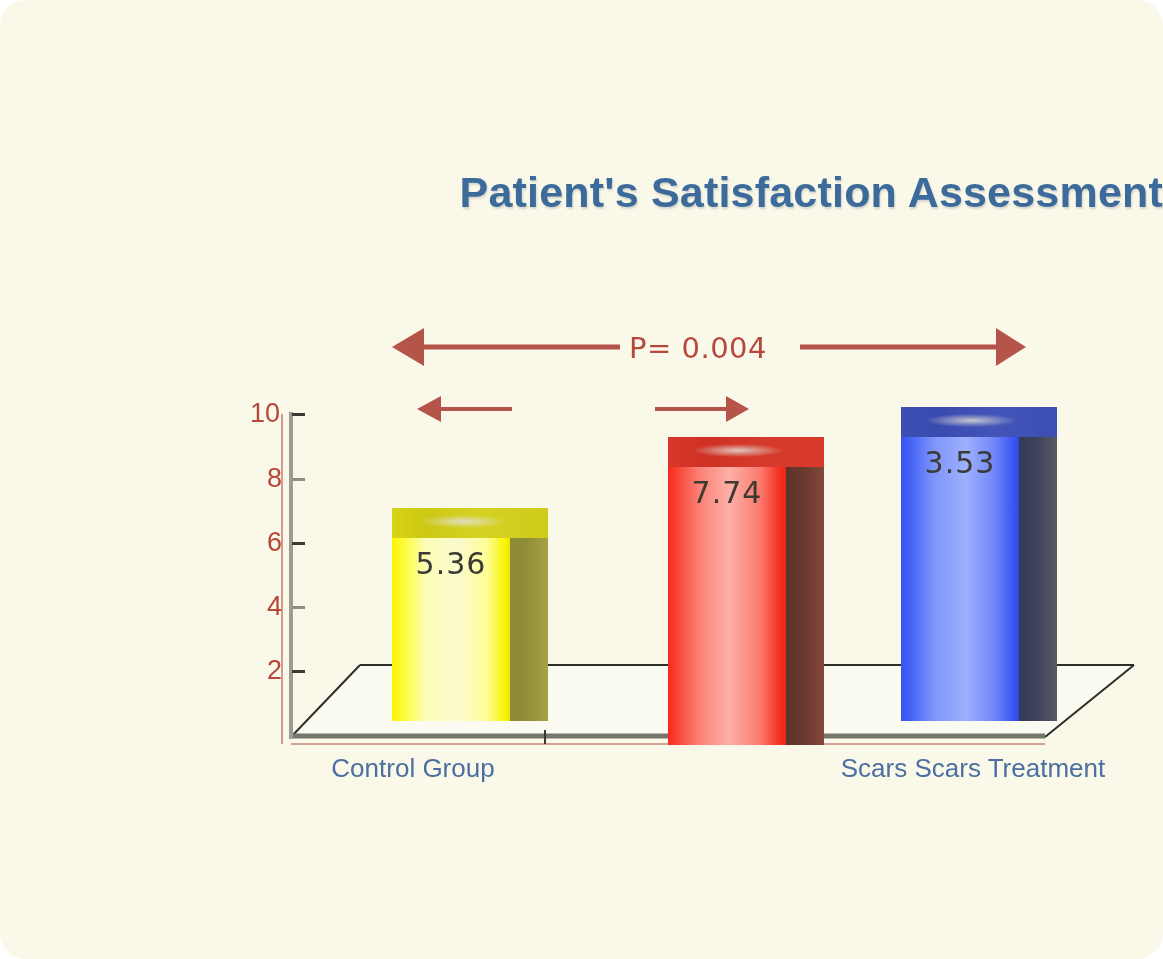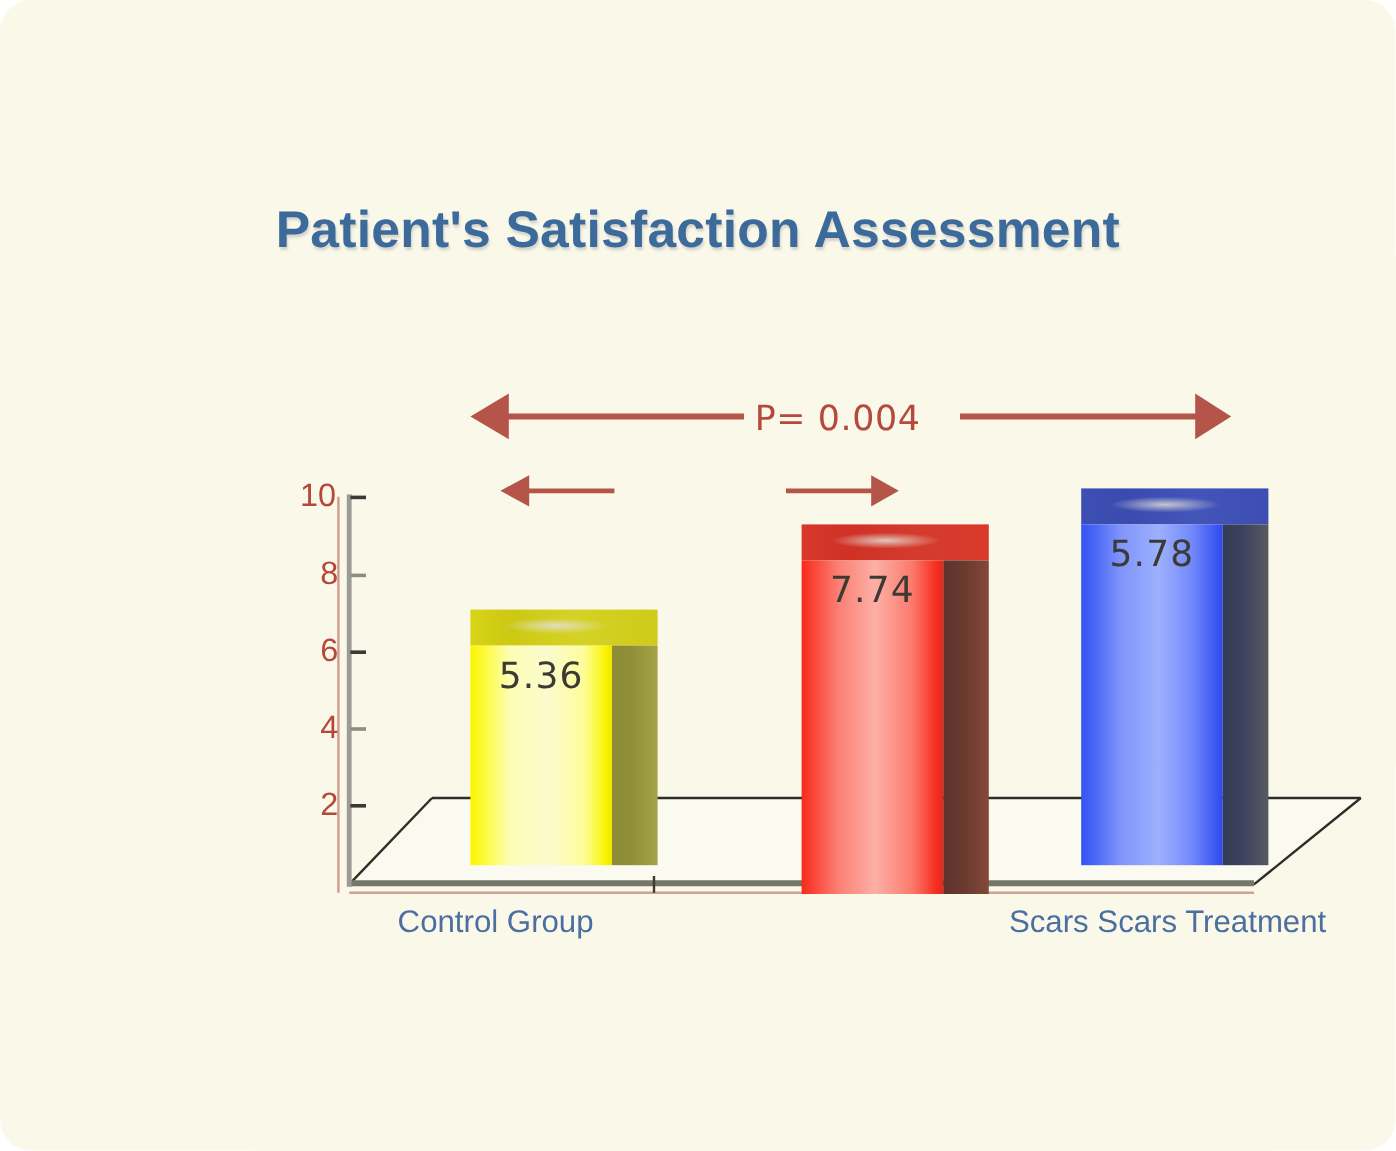--- a/index.html
+++ b/index.html
@@ -22,21 +22,21 @@
     border-radius: 26px;
     overflow: hidden;
   }
 
   
   #chart-title {
     position: absolute;
     left: 0;
     top: 168px;
     width: 1163px;
-    text-align: center;
+    text-align: right;
     font-size: 43px;
     font-weight: bold;
     color: #3c6b9b;
     letter-spacing: 0.2px;
     text-shadow: 1px 2px 2px rgba(150,150,150,0.35);
     white-space: nowrap;
   }
 
   
   #y-axis-title {
@@ -266,21 +266,21 @@
     <div class="top-face"></div>
     <div class="side-face"></div>
     <div class="front-face"></div>
     <div class="val-label">7.74</div>
   </div>
 
   <div class="bar" id="bar-scars" style="left:901px; top:407px; width:156px; height:314px;">
     <div class="top-face"></div>
     <div class="side-face"></div>
     <div class="front-face"></div>
-    <div class="val-label">5.78</div>
+    <div class="val-label">3.53</div>
   </div>
 
   <div class="x-label" style="left:288px; width:250px;">Control Group</div>
   <div class="x-label" style="left:806px; width:334px;">Scars Scars Treatment</div>
 
   <svg id="annotations-svg" viewBox="0 0 1163 959">
 
     <g>
       <line x1="418" y1="347" x2="620" y2="347" stroke="#b5554a" stroke-width="5"></line>
       <polygon points="392,347 424,328 424,366" fill="#b5554a"></polygon>

